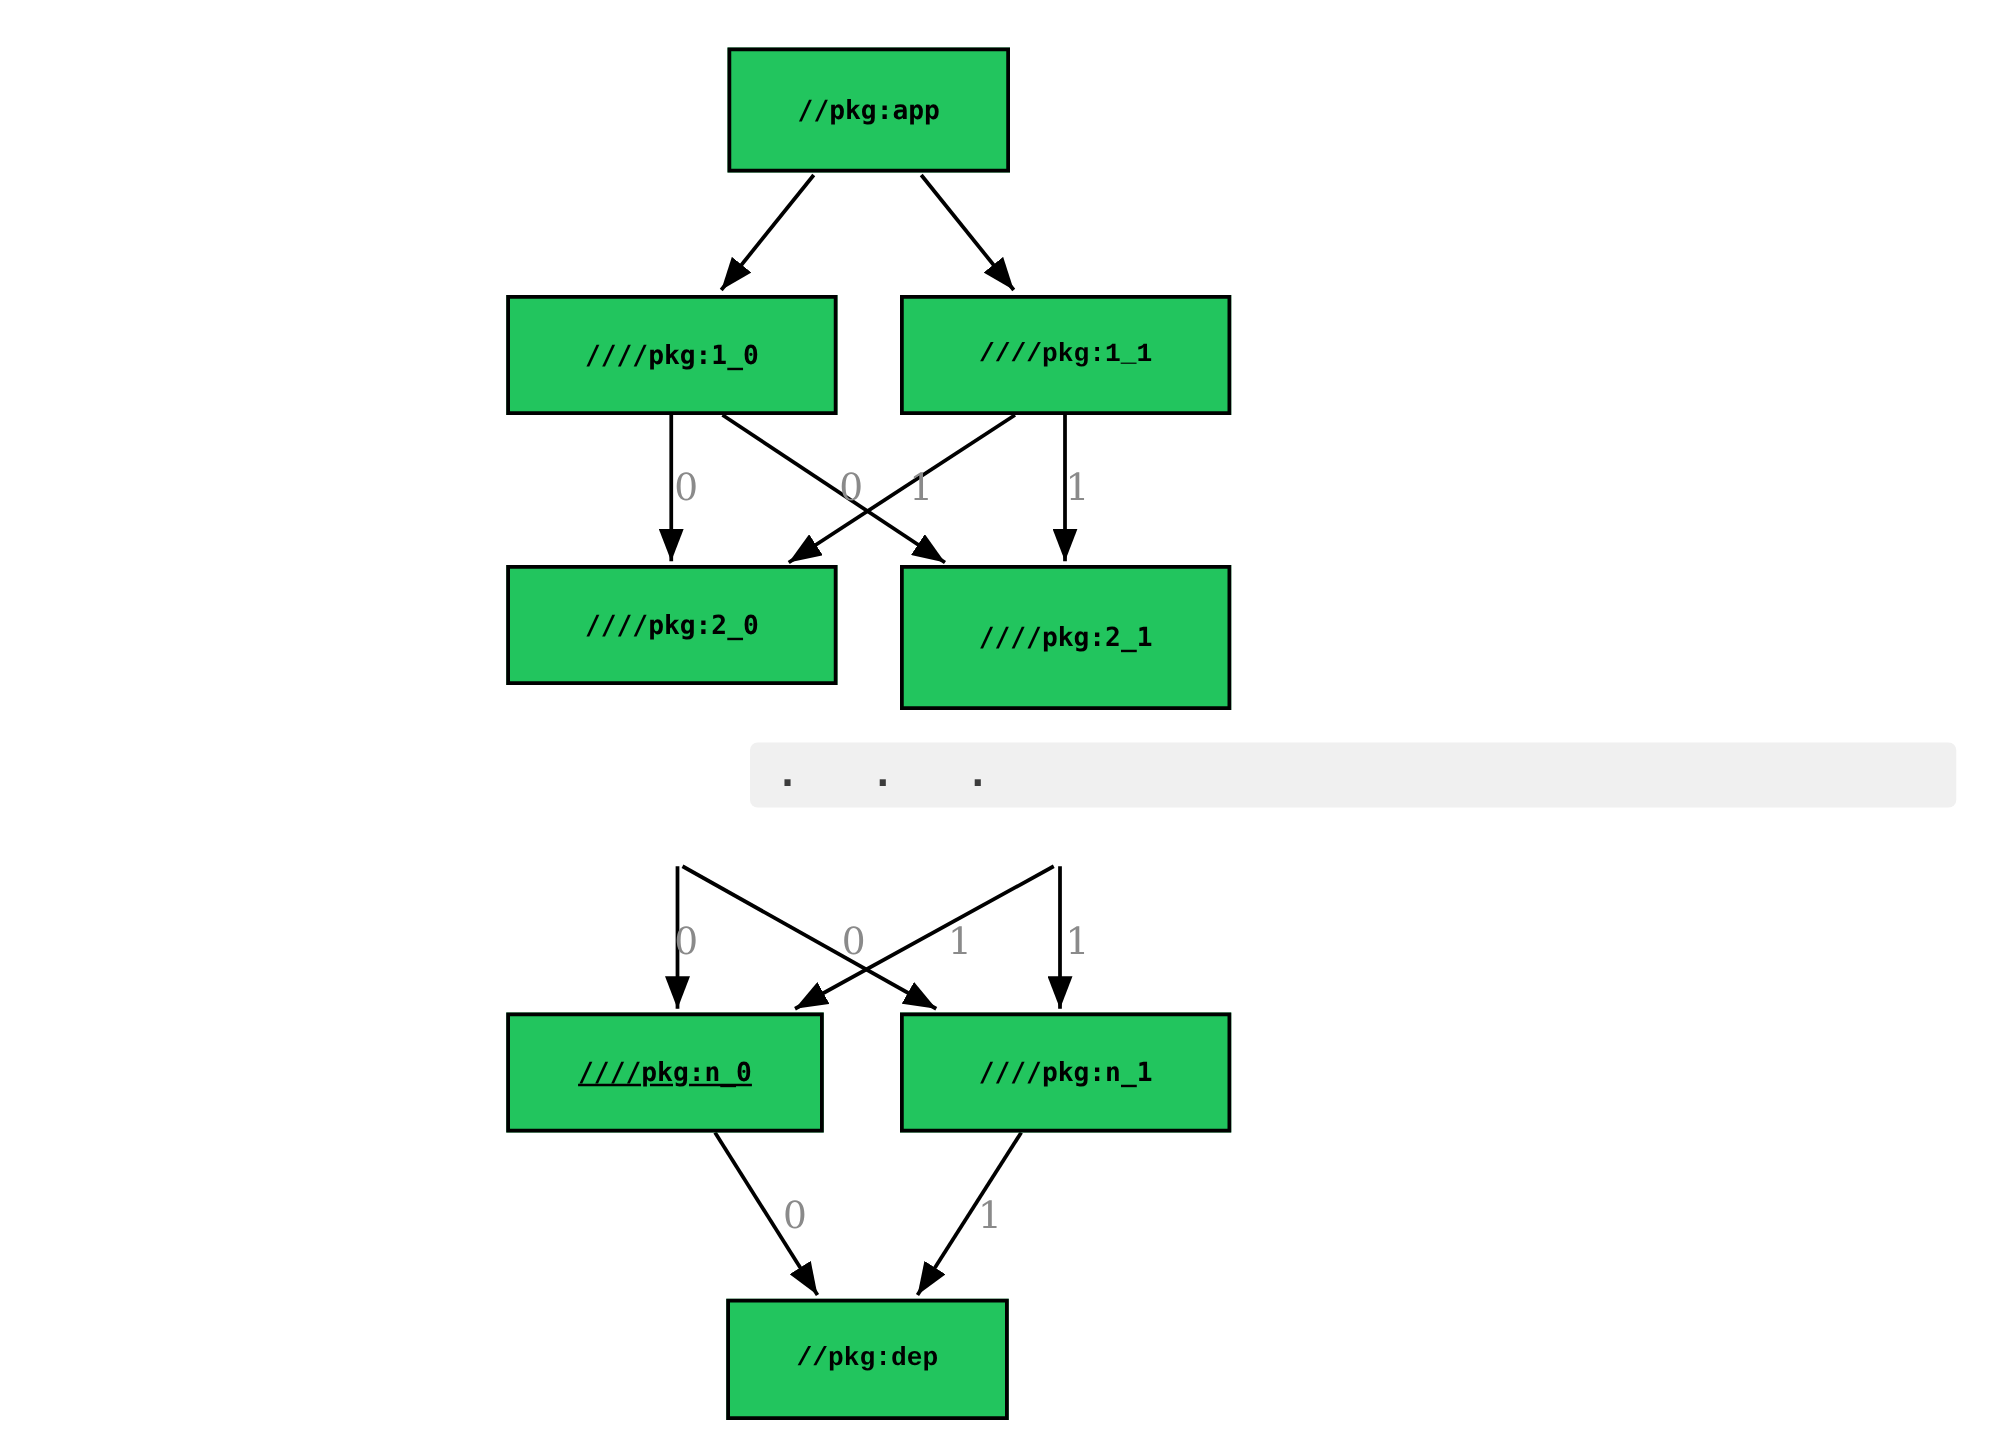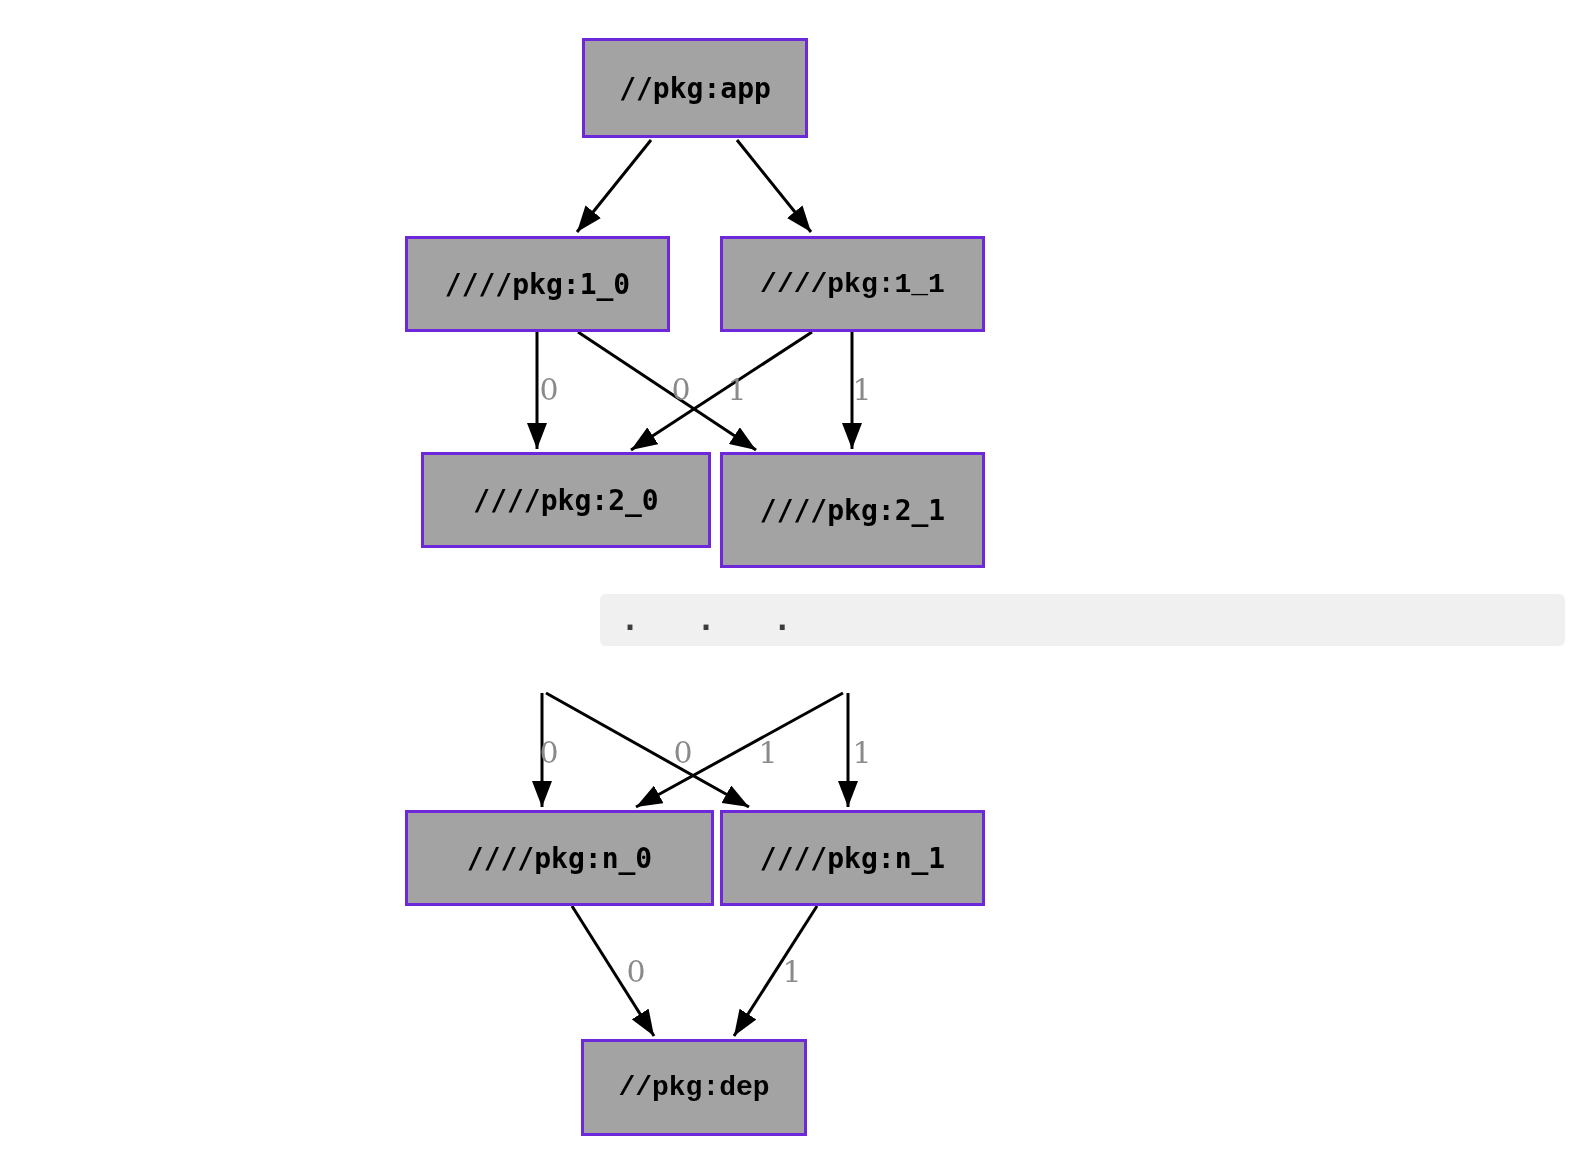--- a/index.html
+++ b/index.html
@@ -14,35 +14,35 @@
   .edge{stroke:#000000;stroke-width:3;fill:none;}
   .edge-label{
     font-family:"DejaVu Serif", serif;
     font-size:30px;
     fill:#8a8a8a;
     text-anchor:middle;
   }
   .node{
     position:absolute;
     box-sizing:border-box;
-    background:#a3a3a3;
-    border:3px solid #6d28d9;
+    background:#22c55e;
+    border:3px solid #000000;
     display:flex;align-items:center;justify-content:center;
     font-family:"DejaVu Sans Mono", monospace;
     font-weight:bold;
-    font-size:28px;
+    font-size:21px;
     color:#000000;
     white-space:nowrap;
   }
   #node-app {left:582px;top:38px;width:226px;height:100px;}
   #node-1-0 {left:405px;top:236px;width:265px;height:96px;}
   #node-1-1 {left:720px;top:236px;width:265px;height:96px;font-family:Liberation Mono, monospace;}
-  #node-2-0 {left:421px;top:452px;width:290px;height:96px;}
+  #node-2-0 {left:405px;top:452px;width:265px;height:96px;}
   #node-2-1 {left:720px;top:452px;width:265px;height:116px;text-align:right;}
-  #node-n-0 {left:405px;top:810px;width:309px;height:96px;}
+  #node-n-0 {left:405px;top:810px;width:254px;height:96px;text-decoration:underline;}
   #node-n-1 {left:720px;top:810px;width:265px;height:96px;text-align:center;}
   #node-dep {left:581px;top:1039px;width:226px;height:97px;font-family:Liberation Mono, monospace;}
   #ellipsis-band{
     position:absolute;
     left:600px;top:594px;width:965px;height:52px;
     background:#f0f0f0;
     border-radius:6px;
     display:flex;align-items:center;
   }
   #ellipsis-dots{

